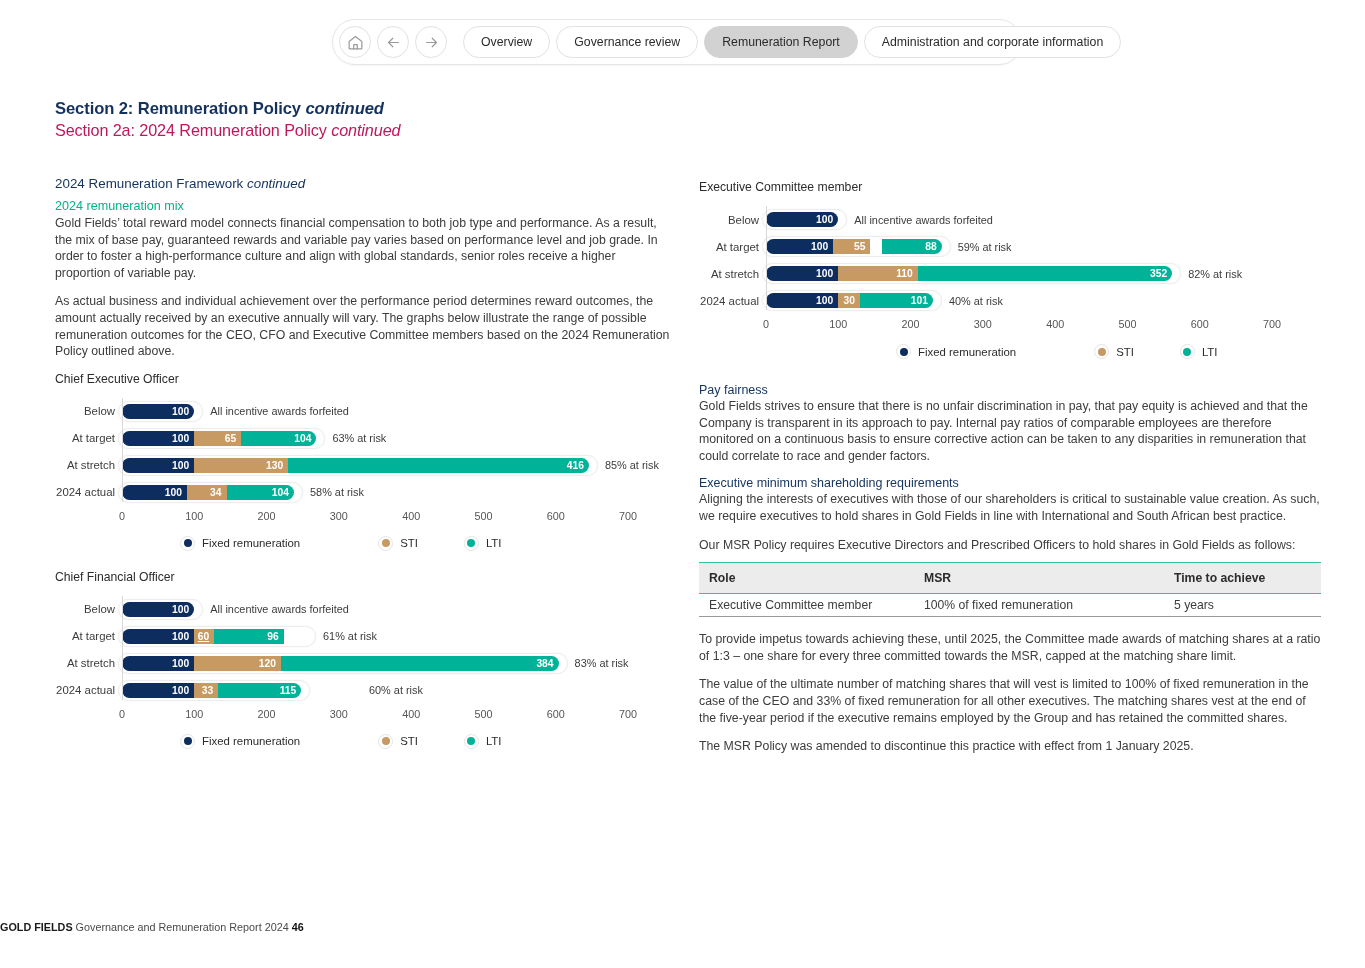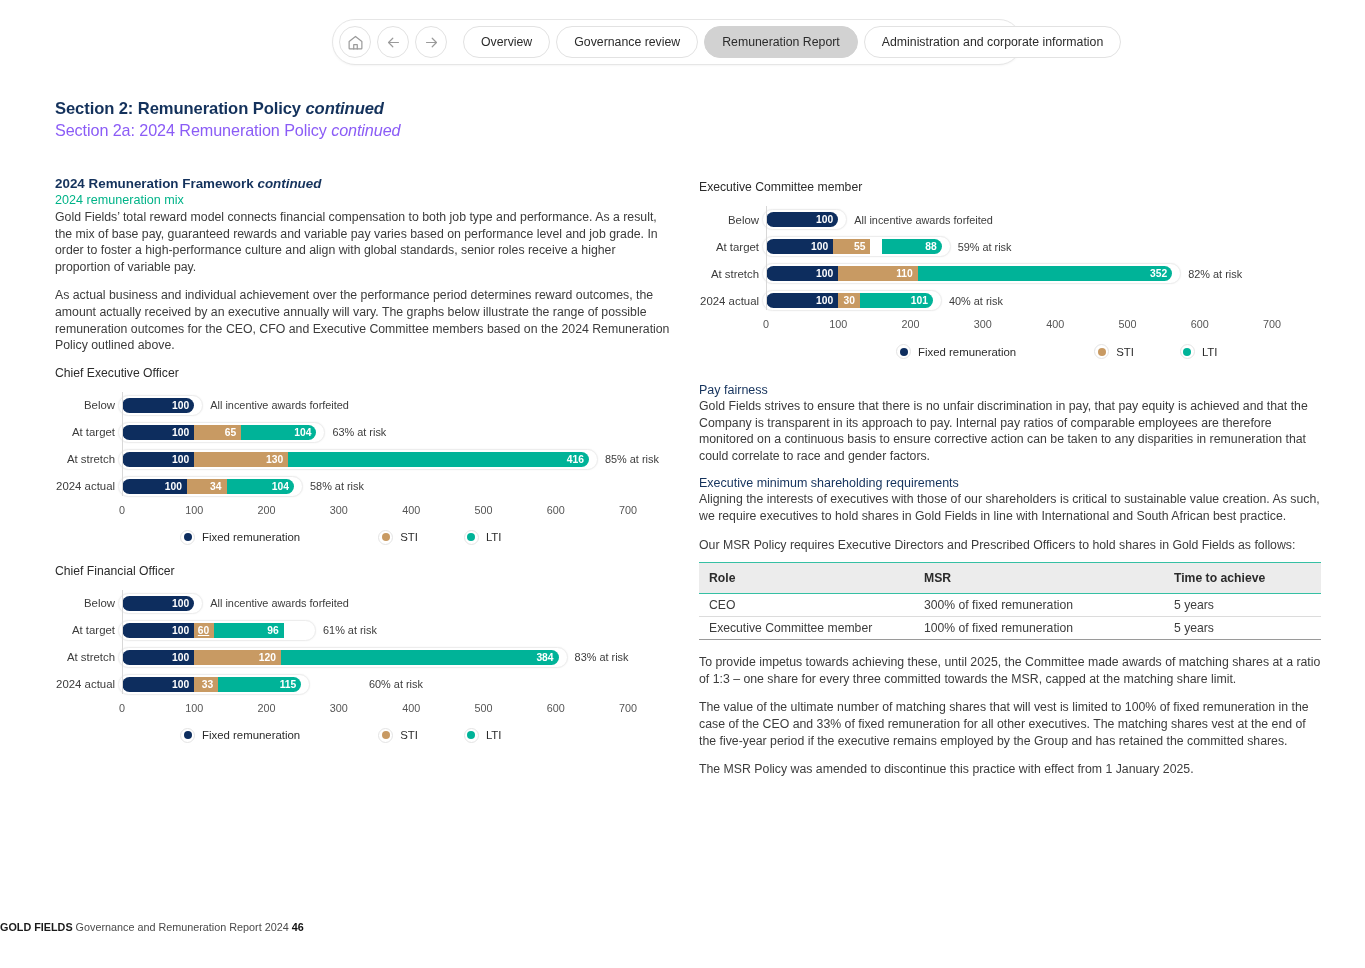--- a/index.html
+++ b/index.html
@@ -48,31 +48,31 @@
 
   
   .sec-title {
     position: absolute; left: 55px; top: 99px;
     font-size: 16.6px; font-weight: bold; color: #14325c;
     letter-spacing: -0.1px;
   }
   .sec-title i { font-weight: bold; font-style: italic; }
   .sec-sub {
     position: absolute; left: 55px; top: 121px;
-    font-size: 16.2px; color: #8b5cf6; letter-spacing: -0.1px;
+    font-size: 16.2px; color: #be185d; letter-spacing: -0.1px;
   }
   .sec-sub i { font-style: italic; }
 
   
   .col-left  { position: absolute; left: 55px;  top: 176px; width: 615px; }
   .col-right { position: absolute; left: 699px; top: 180px; width: 622px; }
 
   h3.block-head {
-    font-size: 13.4px; font-weight: bold; color: #14325c;
-    margin-bottom: 2px;
+    font-size: 13.4px; font-weight: normal; color: #14325c;
+    margin-bottom: 8px;
   }
   h3.block-head i { font-style: italic; }
   .teal-head {
     font-size: 12.6px; color: #00b388; font-weight: normal;
     margin-bottom: 2px;
   }
   p.body {
     font-size: 12.3px; line-height: 16.6px; color: #3c3c3c;
     margin-bottom: 12px;
   }
@@ -487,25 +487,20 @@
     <table class="msr">
       <thead>
         <tr>
           <th class="c1">Role</th>
           <th class="c2">MSR</th>
           <th>Time to achieve</th>
         </tr>
       </thead>
       <tbody>
         <tr>
-          <td>CEO</td>
-          <td>300% of fixed remuneration</td>
-          <td>5 years</td>
-        </tr>
-        <tr>
           <td>Executive Committee member</td>
           <td>100% of fixed remuneration</td>
           <td>5 years</td>
         </tr>
       </tbody>
     </table>
 
     <p class="body">To provide impetus towards achieving these, until 2025, the Committee made awards of matching shares at a ratio of 1:3 – one share for every three committed towards the MSR, capped at the matching share limit.</p>
     <p class="body">The value of the ultimate number of matching shares that will vest is limited to 100% of fixed remuneration in the case of the CEO and 33% of fixed remuneration for all other executives. The matching shares vest at the end of the five-year period if the executive remains employed by the Group and has retained the committed shares.</p>
     <p class="body last">The MSR Policy was amended to discontinue this practice with effect from 1 January 2025.</p>

